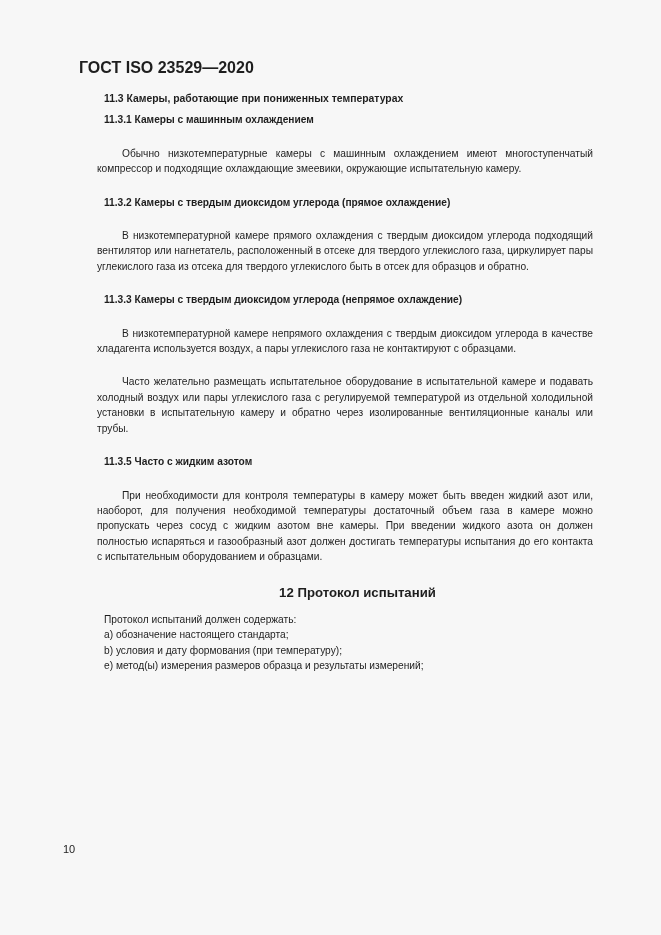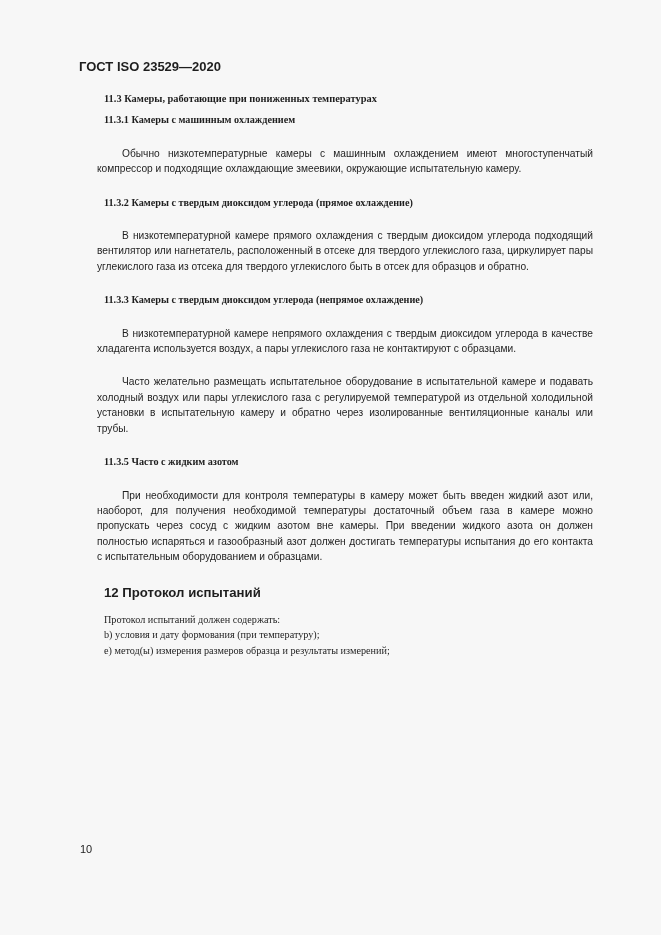--- a/index.html
+++ b/index.html
@@ -6,36 +6,36 @@
   body {
     width: 661px; height: 935px;
     background: #f7f7f7;
     font-family: "Liberation Sans", sans-serif;
     color: #1e1e1e;
     position: relative;
     overflow: hidden;
   }
   .header {
     position: absolute; left: 79px; top: 59px;
-    font-size: 13px; font-weight: bold; letter-spacing: 0;
+    font-size: 16px; font-weight: bold; letter-spacing: 0;
   }
   .content {
     position: absolute; left: 79px; top: 91px; width: 532px;
     font-size: 10.2px; line-height: 15.4px;
   }
-  .h3 { font-weight: bold; text-indent: 25px; margin: 0; font-family: Liberation Serif, serif; }
+  .h3 { font-weight: bold; text-indent: 25px; margin: 0; }
   .h3.top { font-size: 10.4px; margin-bottom: 6px; }
   .p { margin: 18px; text-indent: 25px; text-align: justify; }
   .h2 {
-    font-weight: bold; font-size: 13.2px; margin: 20px 0 12px 25px;
+    font-weight: bold; font-size: 13.2px; margin: 20px 0 12px 25px; text-align: center;
   }
   .list { margin: 0; padding-left: 25px; }
-  .list div { margin: 0; font-family: Liberation Serif, serif; }
+  .list div { margin: 0; }
   .page-num {
-    position: absolute; left: 80px; top: 843px; font-size: 11px;
+    position: absolute; left: 63px; top: 843px; font-size: 11px;
   }
 </style>
 </head>
 <body>
 
 <div class="header">ГОСТ ISO 23529—2020</div>
 
 <div class="content">
   <div class="h3 top">11.3 Камеры, работающие при пониженных температурах</div>
 
@@ -50,18 +50,19 @@
 
   <div class="p">Часто желательно размещать испытательное оборудование в испытательной камере и подавать холодный воздух или пары углекислого газа с регулируемой температурой из отдельной холодильной установки в испытательную камеру и обратно через изолированные вентиляционные каналы или трубы.</div>
 
   <div class="h3">11.3.5 Часто с жидким азотом</div>
   <div class="p">При необходимости для контроля температуры в камеру может быть введен жидкий азот или, наоборот, для получения необходимой температуры достаточный объем газа в камере можно пропускать через сосуд с жидким азотом вне камеры. При введении жидкого азота он должен полностью испаряться и газообразный азот должен достигать температуры испытания до его контакта с испытательным оборудованием и образцами.</div>
 
   <div class="h2">12 Протокол испытаний</div>
 
   <div class="list">
     <div>Протокол испытаний должен содержать:</div>
+    <div>a) обозначение настоящего стандарта;</div>
     <div>b) условия и дату формования (при температуру);</div>
     <div>e) метод(ы) измерения размеров образца и результаты измерений;</div>
   </div>
 </div>
 
 <div class="page-num">10</div>
 
 </body></html>

